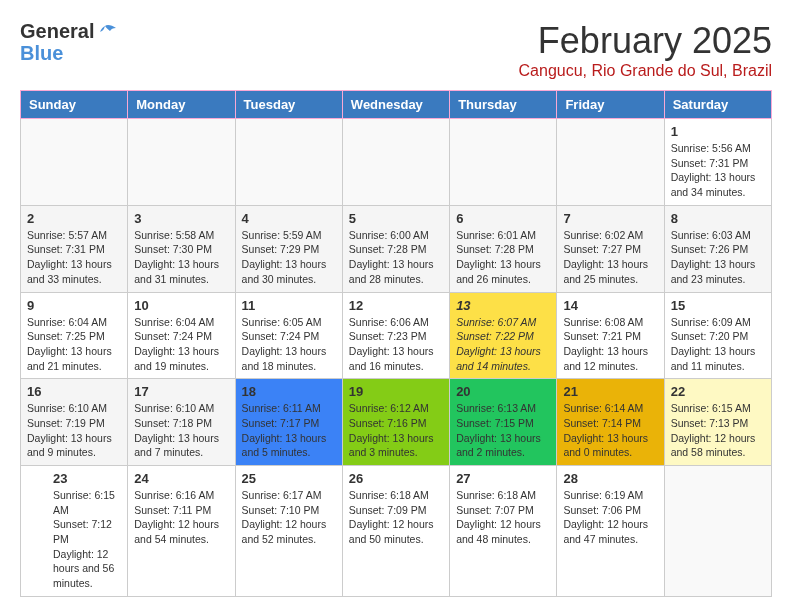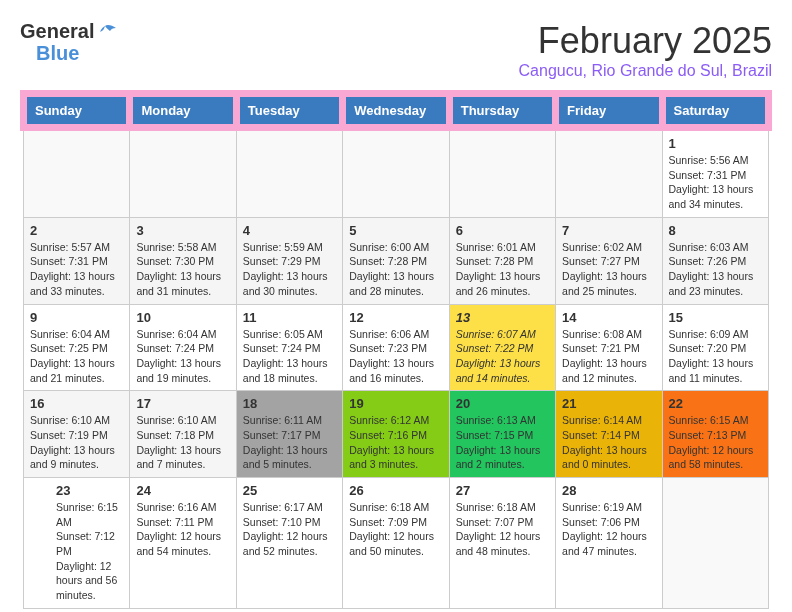--- a/index.html
+++ b/index.html
@@ -23,35 +23,35 @@
     .title-section {
       text-align: right;
     }
     .main-title {
       font-size: 36px;
       font-weight: normal;
       color: #333;
     }
     .subtitle {
       font-size: 16px;
-      color: #8b5cf6;
+      color: #b91c1c;
     }
     .calendar {
       width: 100%;
       border-collapse: collapse;
       border: 1px solid #ccc;
     }
     .calendar th {
       background-color: #3a7abf;
       color: white;
       text-align: left;
       padding: 6px 8px;
       font-size: 13px;
       font-weight: bold;
-      border: 7px solid #f9a8d4;
+      border: 1px solid #f9a8d4;
     }
     .calendar td {
       border: 1px solid #ccc;
       vertical-align: top;
       padding: 5px 6px;
       width: calc(100% / 7);
       height: 80px;
       font-size: 11px;
       color: #333;
     }
@@ -86,21 +86,21 @@
   <div class="logo">
     <div>
       <div style="display:flex;align-items:center;">
         <div style="font-size:20px;font-weight:bold;color:#333;line-height:1.1;">
           <span style="color:#333;">General</span><svg style="display:inline;vertical-align:middle;" width="22" height="18" viewBox="0 0 22 18">
               <path d="M11 2 C13 0, 18 1, 22 4 C19 4, 17 5, 16 7 C14 5, 12 4, 11 2Z" fill="#4a90d9"></path>
               <path d="M11 2 C9 3, 7 5, 6 8 C8 7, 10 6, 11 2Z" fill="#4a90d9"></path>
             </svg>
         </div>
       </div>
-      <div style="font-size:20px;font-weight:bold;color:#4a90d9;line-height:1.1;margin-left:16px;">Blue</div>
+      <div style="font-size:20px;font-weight:bold;color:#4a90d9;line-height:1.1;">Blue</div>
     </div>
   </div>
   <div class="title-section">
     <div class="main-title">February 2025</div>
     <div class="subtitle">Cangucu, Rio Grande do Sul, Brazil</div>
   </div>
 </div>
 
 <table class="calendar">
   <thead>
@@ -223,21 +223,21 @@
           <div class="day-info" style="white-space: pre-line;">Sunrise: 6:10 AM
 Sunset: 7:19 PM
 Daylight: 13 hours and 9 minutes.</div>
         </td>
         <td style="background-color: rgb(245, 245, 245);">
           <span class="day-num">17</span>
           <div class="day-info" style="white-space: pre-line;">Sunrise: 6:10 AM
 Sunset: 7:18 PM
 Daylight: 13 hours and 7 minutes.</div>
         </td>
-        <td style="background-color: #a3a3a3;">
+        <td style="background-color: #3b82f6;">
           <span class="day-num">18</span>
           <div class="day-info" style="white-space: pre-line;">Sunrise: 6:11 AM
 Sunset: 7:17 PM
 Daylight: 13 hours and 5 minutes.</div>
         </td>
         <td style="background-color: #84cc16;">
           <span class="day-num">19</span>
           <div class="day-info" style="white-space: pre-line;">Sunrise: 6:12 AM
 Sunset: 7:16 PM
 Daylight: 13 hours and 3 minutes.</div>
@@ -247,21 +247,21 @@
           <div class="day-info" style="white-space: pre-line;">Sunrise: 6:13 AM
 Sunset: 7:15 PM
 Daylight: 13 hours and 2 minutes.</div>
         </td>
         <td style="background-color: #eab308;">
           <span class="day-num">21</span>
           <div class="day-info" style="white-space: pre-line;">Sunrise: 6:14 AM
 Sunset: 7:14 PM
 Daylight: 13 hours and 0 minutes.</div>
         </td>
-        <td style="background-color: #f97316;">
+        <td style="background-color: #fef9c3;">
           <span class="day-num">22</span>
           <div class="day-info" style="white-space: pre-line;">Sunrise: 6:15 AM
 Sunset: 7:13 PM
 Daylight: 12 hours and 58 minutes.</div>
         </td>
       </tr>
       <tr>
         <td style="background-color: rgb(255, 255, 255); padding-left: 32px;">
           <span class="day-num">23</span>
           <div class="day-info" style="white-space: pre-line;">Sunrise: 6:15 AM

